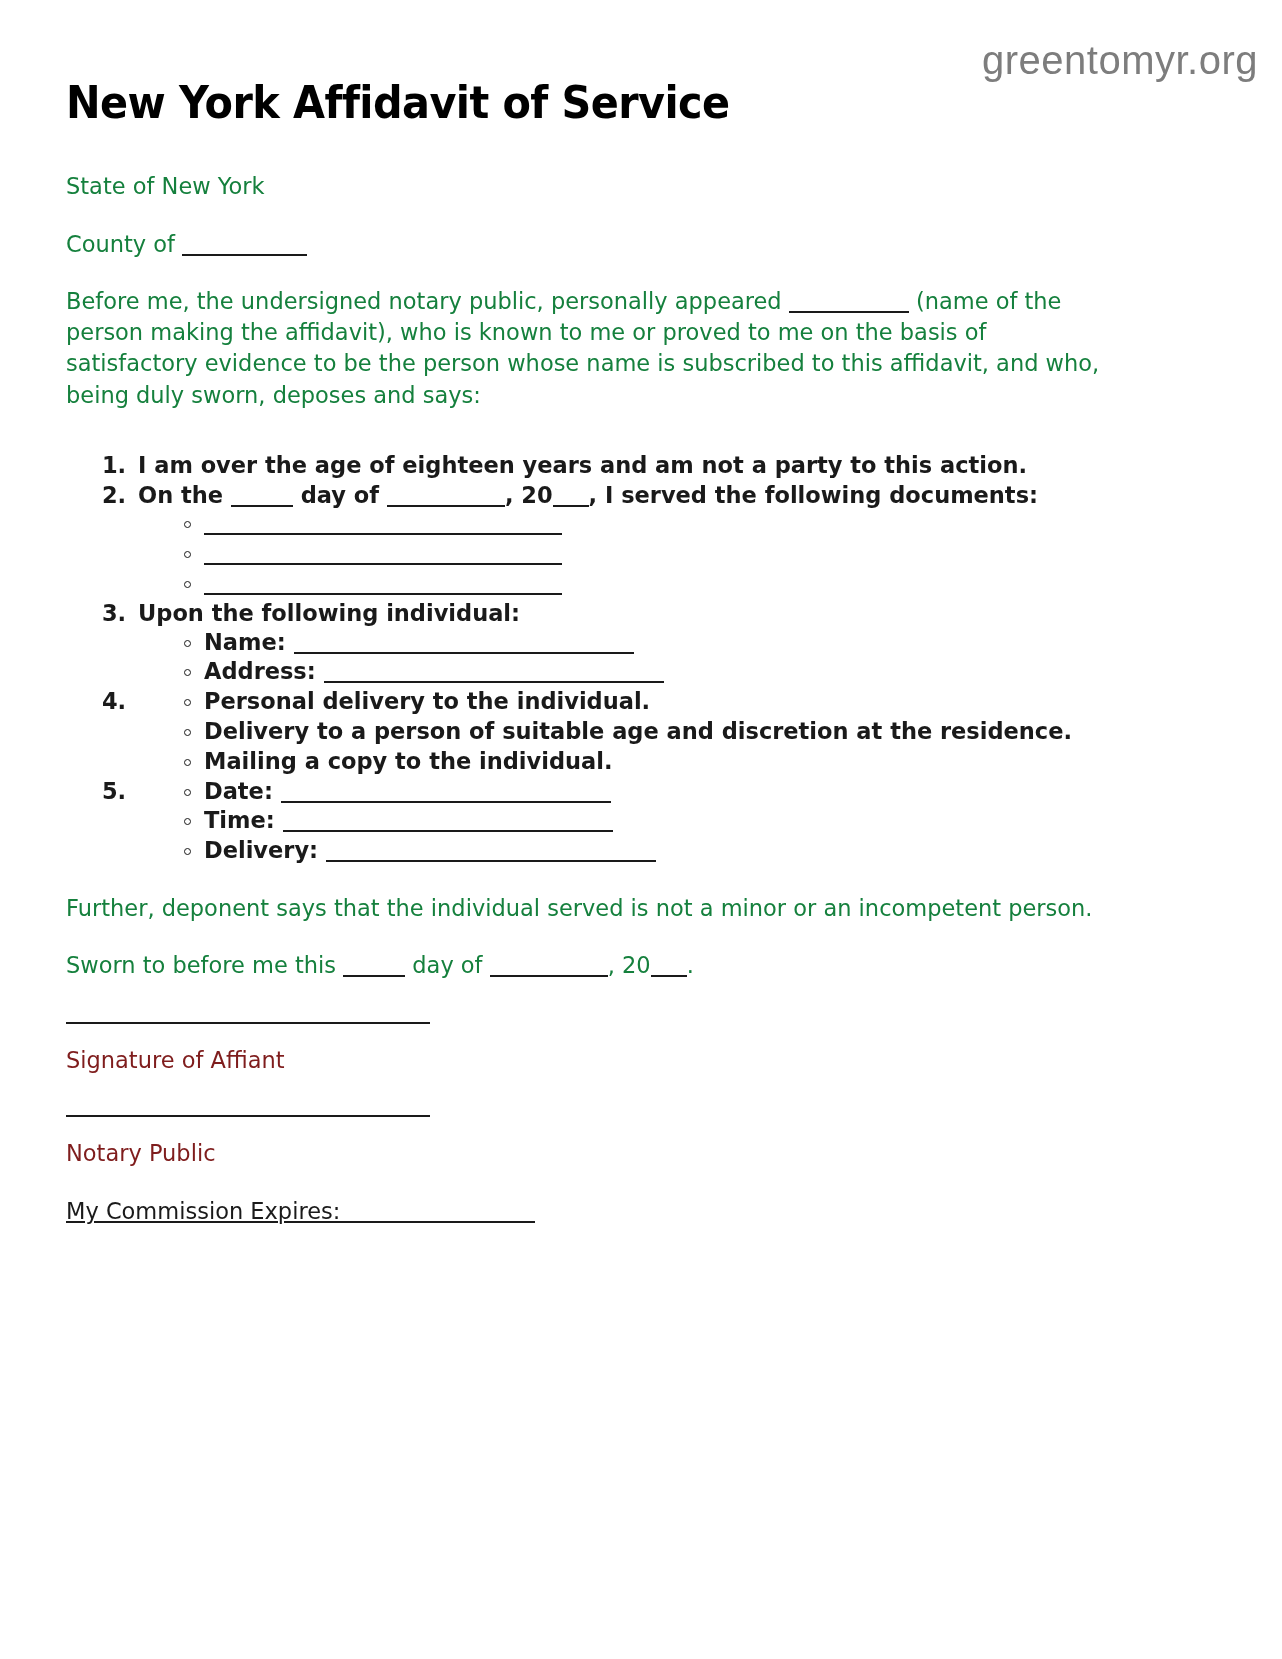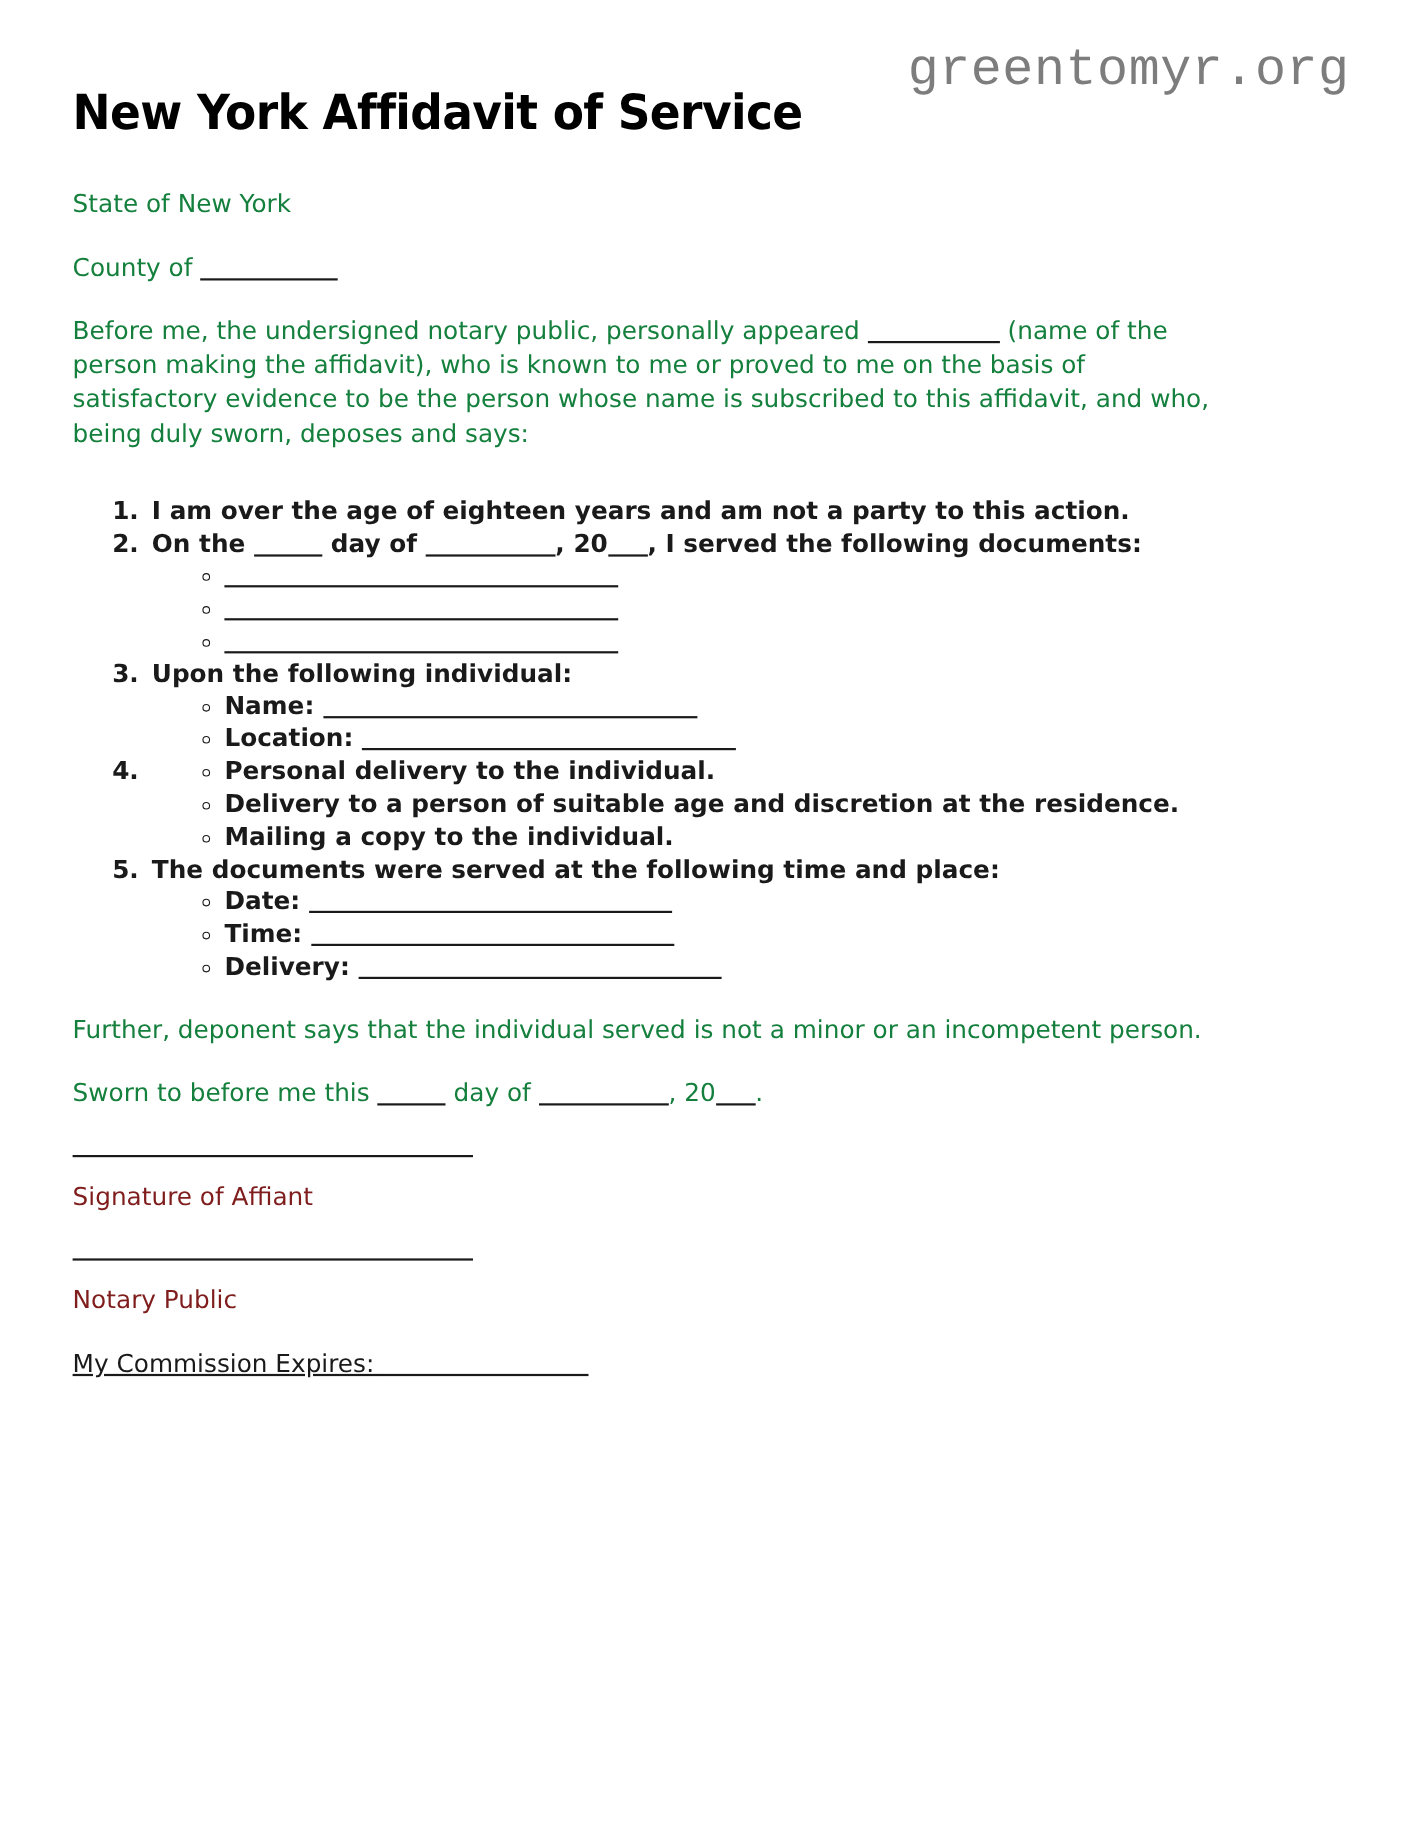--- a/index.html
+++ b/index.html
@@ -17,23 +17,23 @@
   .page {
     position: relative;
     width: 1282px;
     min-height: 1659px;
     box-sizing: border-box;
     padding: 0;
   }
   .watermark {
     position: absolute;
     top: 38px;
-    right: 55px;
-    font-family: Liberation Mono, monospace;
-    font-size: 47px;
+    right: 24px;
+    font-family: Liberation Sans, sans-serif;
+    font-size: 40px;
     letter-spacing: 0.5px;
     color: #7d7d7d;
     white-space: nowrap;
   }
   .content {
     padding: 78px 108px 0 66px;
   }
   h1.doc-title {
     font-family: "DejaVu Sans", sans-serif;
     font-size: 44px;
@@ -144,34 +144,33 @@
           <li><span class="blank" style="width:358px"></span></li>
           <li><span class="blank" style="width:358px"></span></li>
           <li><span class="blank" style="width:358px"></span></li>
         </ul>
       </li>
 
       <li>
         <span>Upon the following individual:</span>
         <ul class="sub-list">
           <li><span>Name: </span><span class="blank" style="width:340px"></span></li>
-          <li><span>Location: </span><span class="blank" style="width:340px"></span></li>
+          <li><span>Address: </span><span class="blank" style="width:340px"></span></li>
         </ul>
       </li>
 
       <li>
         <ul class="sub-list">
           <li><span>Personal delivery to the individual.</span></li>
           <li><span>Delivery to a person of suitable age and discretion at the residence.</span></li>
           <li><span>Mailing a copy to the individual.</span></li>
         </ul>
       </li>
 
       <li>
-        <span>The documents were served at the following time and place:</span>
         <ul class="sub-list">
           <li><span>Date: </span><span class="blank" style="width:330px"></span></li>
           <li><span>Time: </span><span class="blank" style="width:330px"></span></li>
           <li><span>Delivery: </span><span class="blank" style="width:330px"></span></li>
         </ul>
       </li>
 
     </ol>
 
     <p class="para">Further, deponent says that the individual served is not a minor or an incompetent person.</p>

